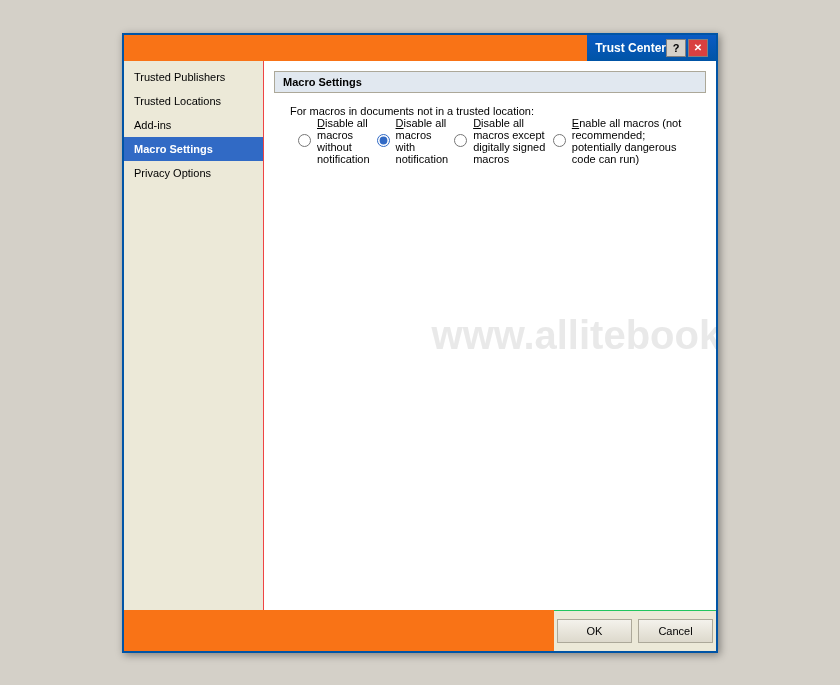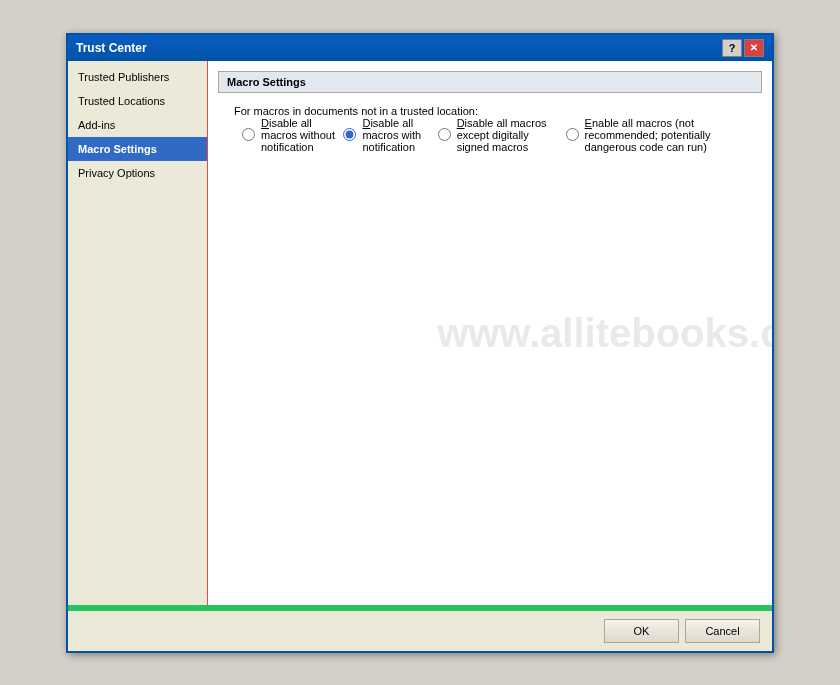--- a/index.html
+++ b/index.html
@@ -9,27 +9,28 @@
       background: #d4d0c8;
       display: flex;
       align-items: center;
       justify-content: center;
       width: 840px;
       height: 685px;
       overflow: hidden;
     }
 
     .dialog {
-      width: 708px;
+      width: 596px;
       height: 620px;
-      background: #3b82f6;
+      background: #f97316;
       border: 2px solid #0054a6;
       display: flex;
       flex-direction: column;
       box-shadow: 2px 2px 8px rgba(0,0,0,0.4);
+      align-items: flex-end;
     }
 
     .title-bar {
       background: linear-gradient(to bottom, #0a5bc4, #0054a6);
       color: white;
       padding: 4px 8px;
       display: flex;
       align-items: center;
       justify-content: space-between;
       height: 26px;
@@ -184,22 +185,22 @@
     }
 
     .checkbox-label {
       color: #000;
       border: 1px dotted #316ac5;
       padding: 0 2px;
     }
 
     .dialog-footer {
       background: #ece9d8;
-      border-top: 6px solid #22c55e;
-      padding: 8px 12px;
+      border-top: 1px solid #22c55e;
+      padding: 8px 3px;
       display: flex;
       justify-content: flex-end;
       gap: 6px;
       flex-shrink: 0;
     }
 
     .footer-btn {
       width: 75px;
       height: 24px;
       background: linear-gradient(to bottom, #f4f2ec, #ddd9cc);

